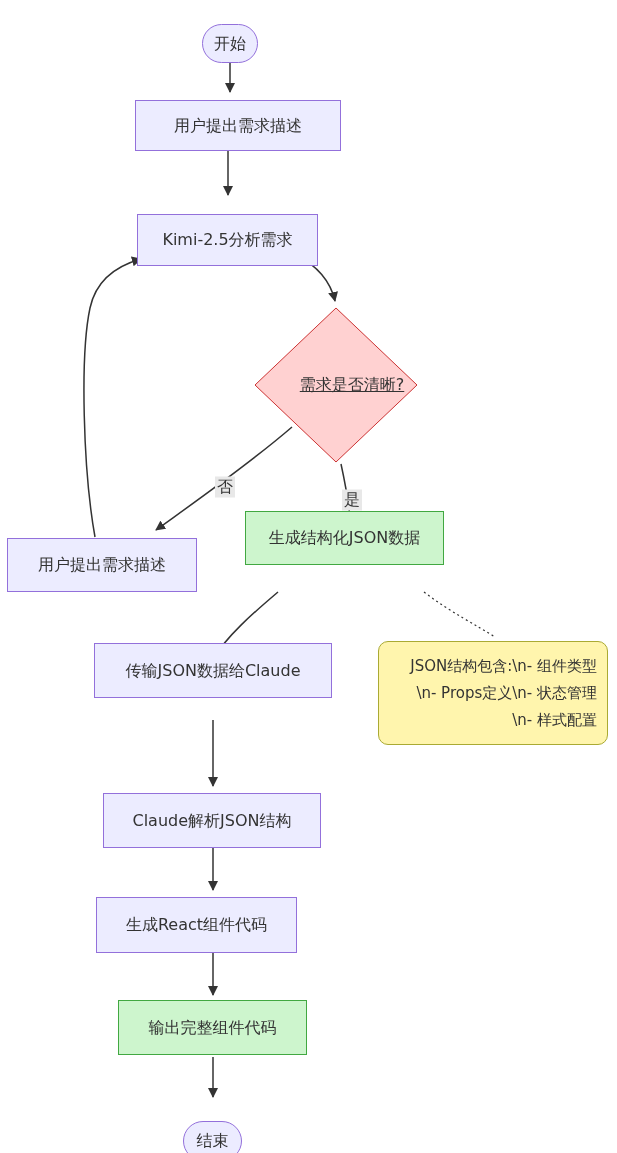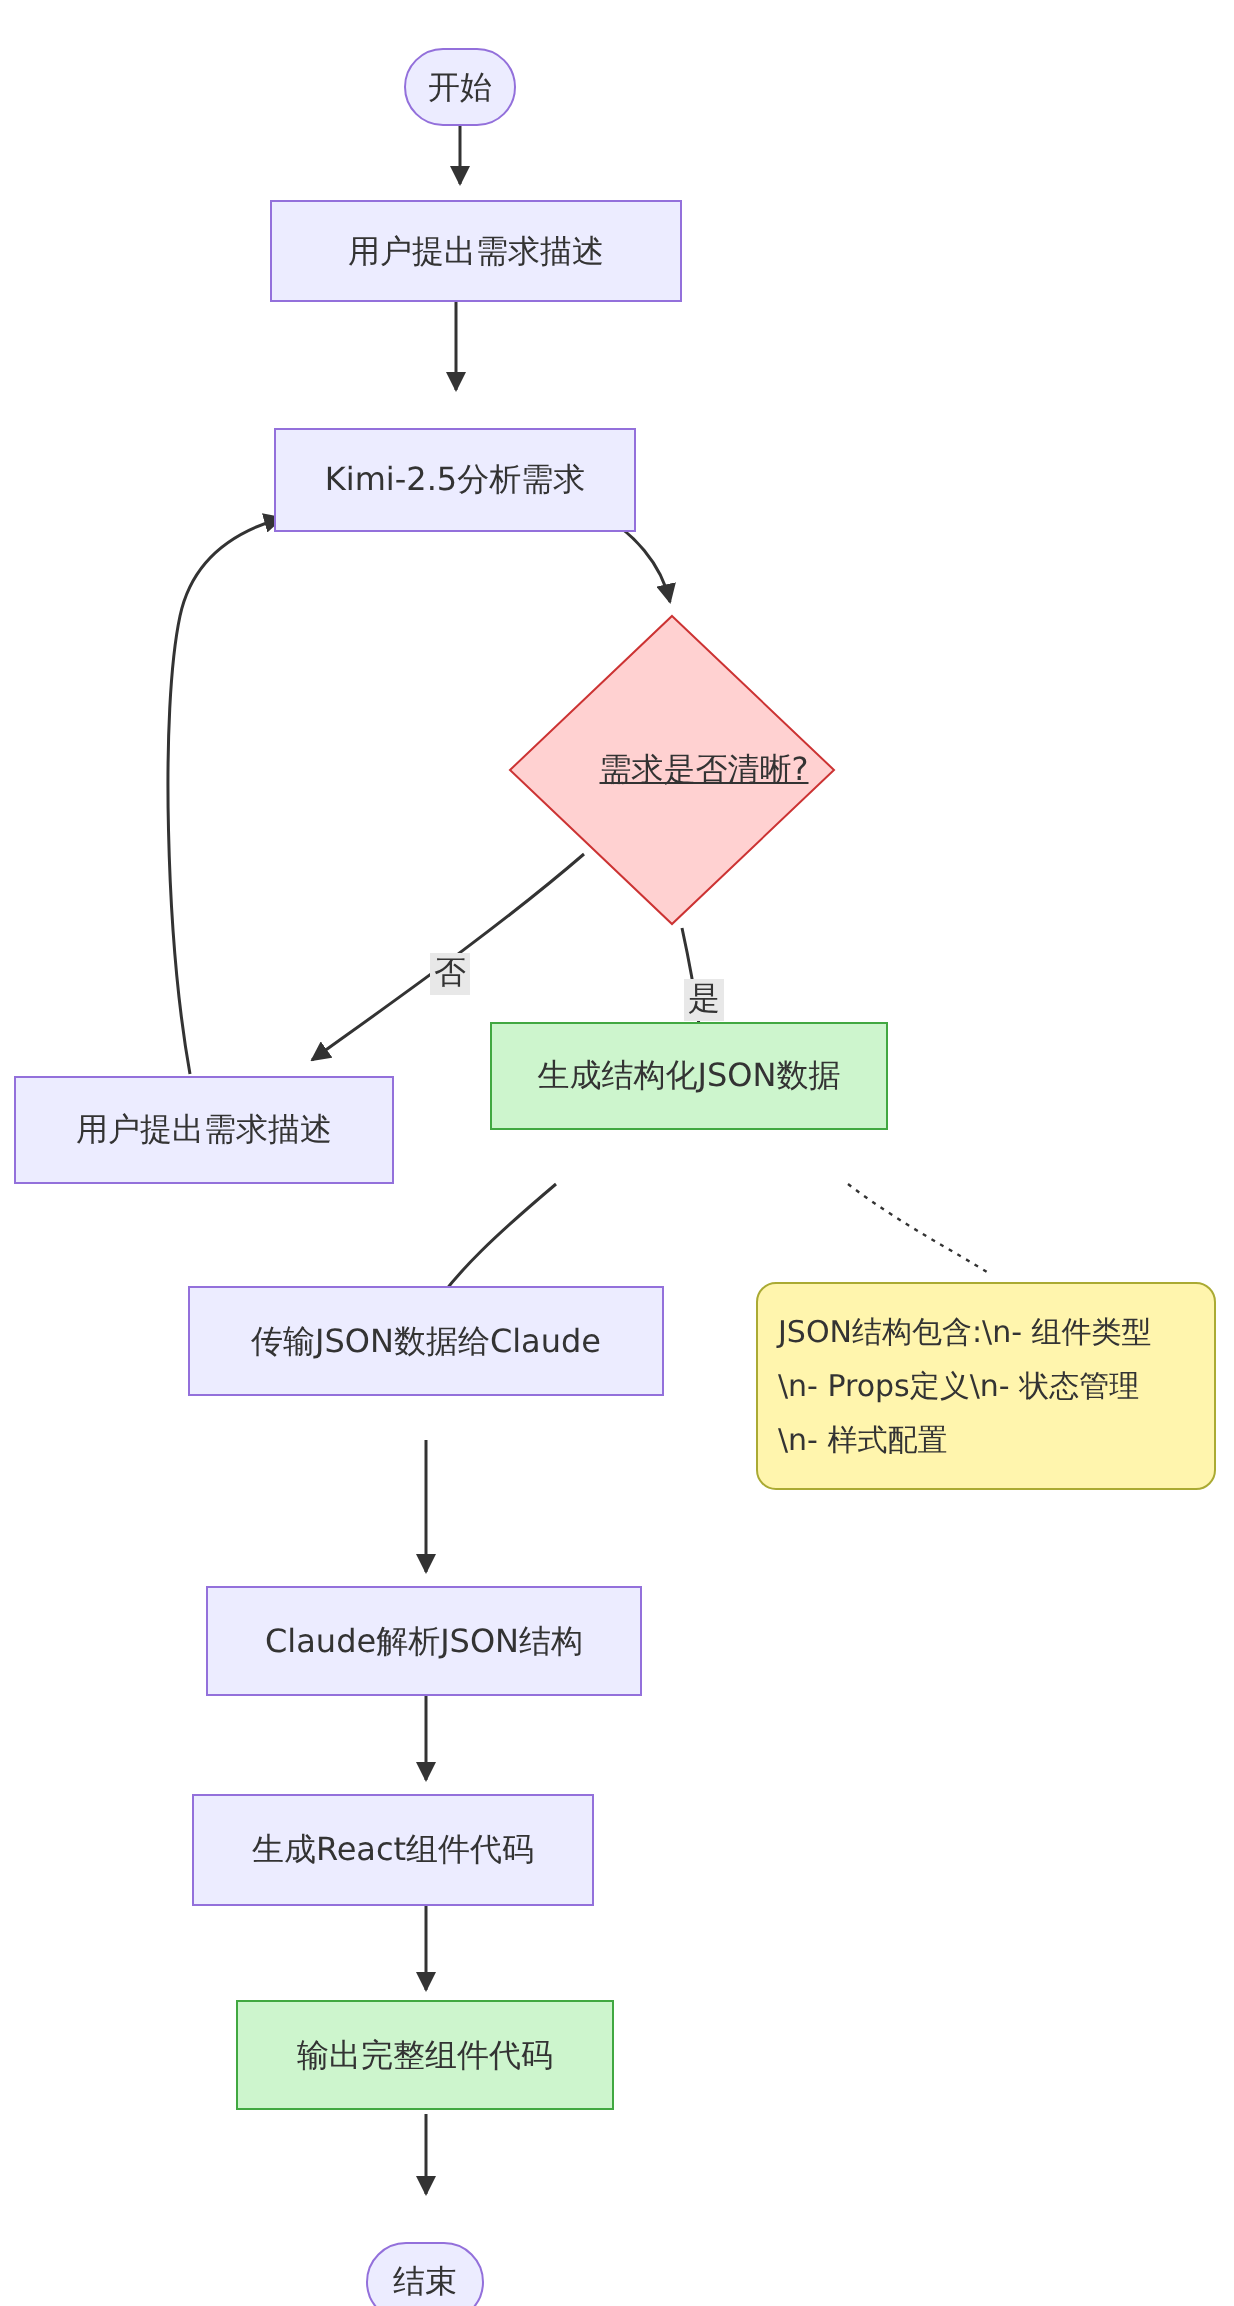--- a/index.html
+++ b/index.html
@@ -24,21 +24,21 @@
   .success{background:var(--success-fill,#cdf5cd);border:1px solid var(--success-border,#41a841);}
   .decision-text{background:transparent;border:none;}
   .edge-label{
     position:absolute;z-index:3;font-size:16px;
     background:var(--label-bg,#e8e8e8);padding:0 2px;
     transform:translate(-50%,-50%);
   }
   .note{
     position:absolute;z-index:2;box-sizing:border-box;
     background:var(--note-fill,#fff5ad);border:1px solid var(--note-border,#aaaa33);
-    border-radius:10px;font-size:15px;line-height:27px;text-align:left;
+    border-radius:10px;font-size:15px;line-height:27px;text-align:right;
     display:flex;flex-direction:column;justify-content:center;padding:6px 10px;
   }
 </style>
 </head>
 <body>
 
 <div class="canvas">
 
   <svg class="edges" width="617" height="1153" viewBox="0 0 617 1153">
     <defs>

